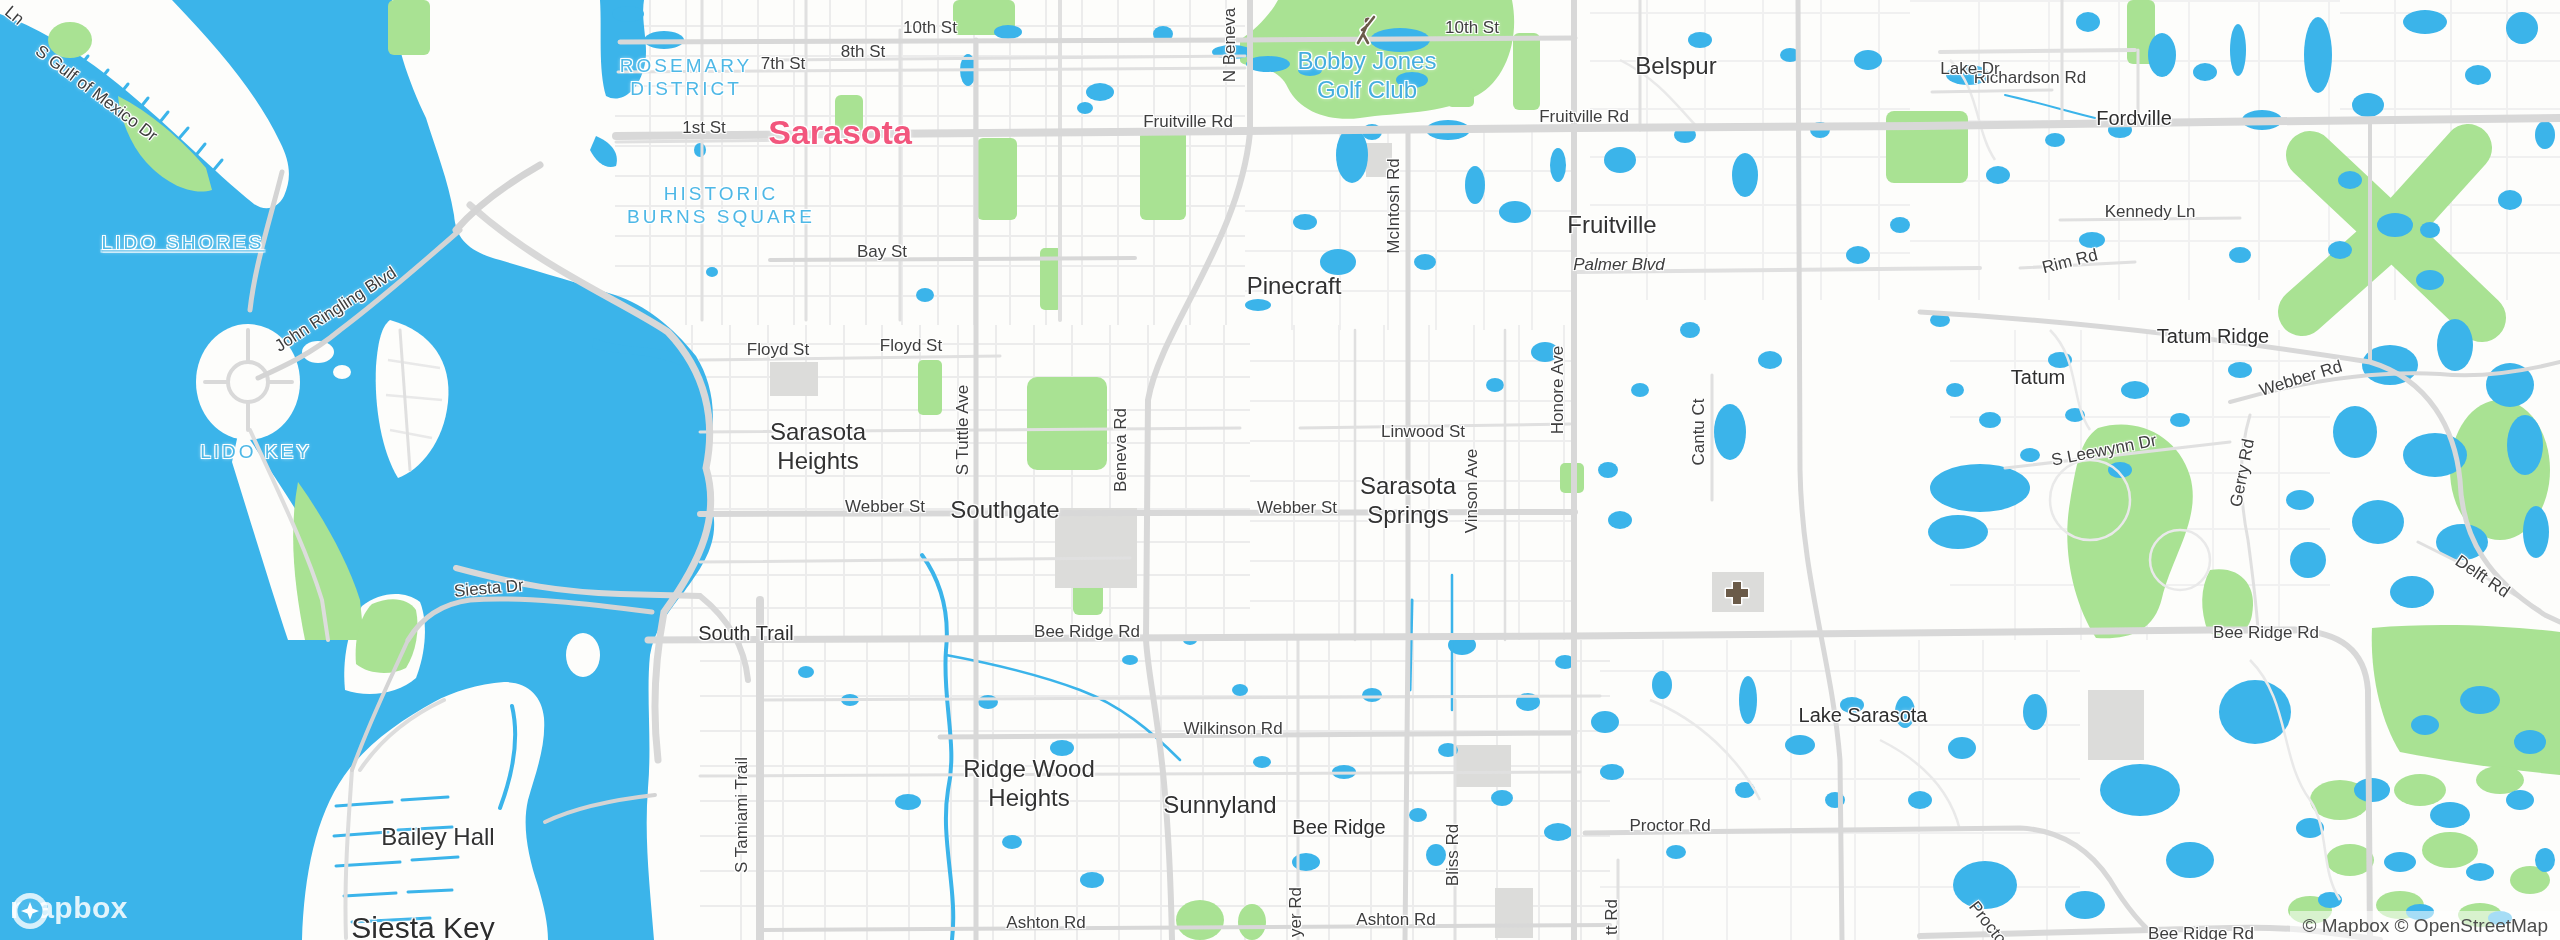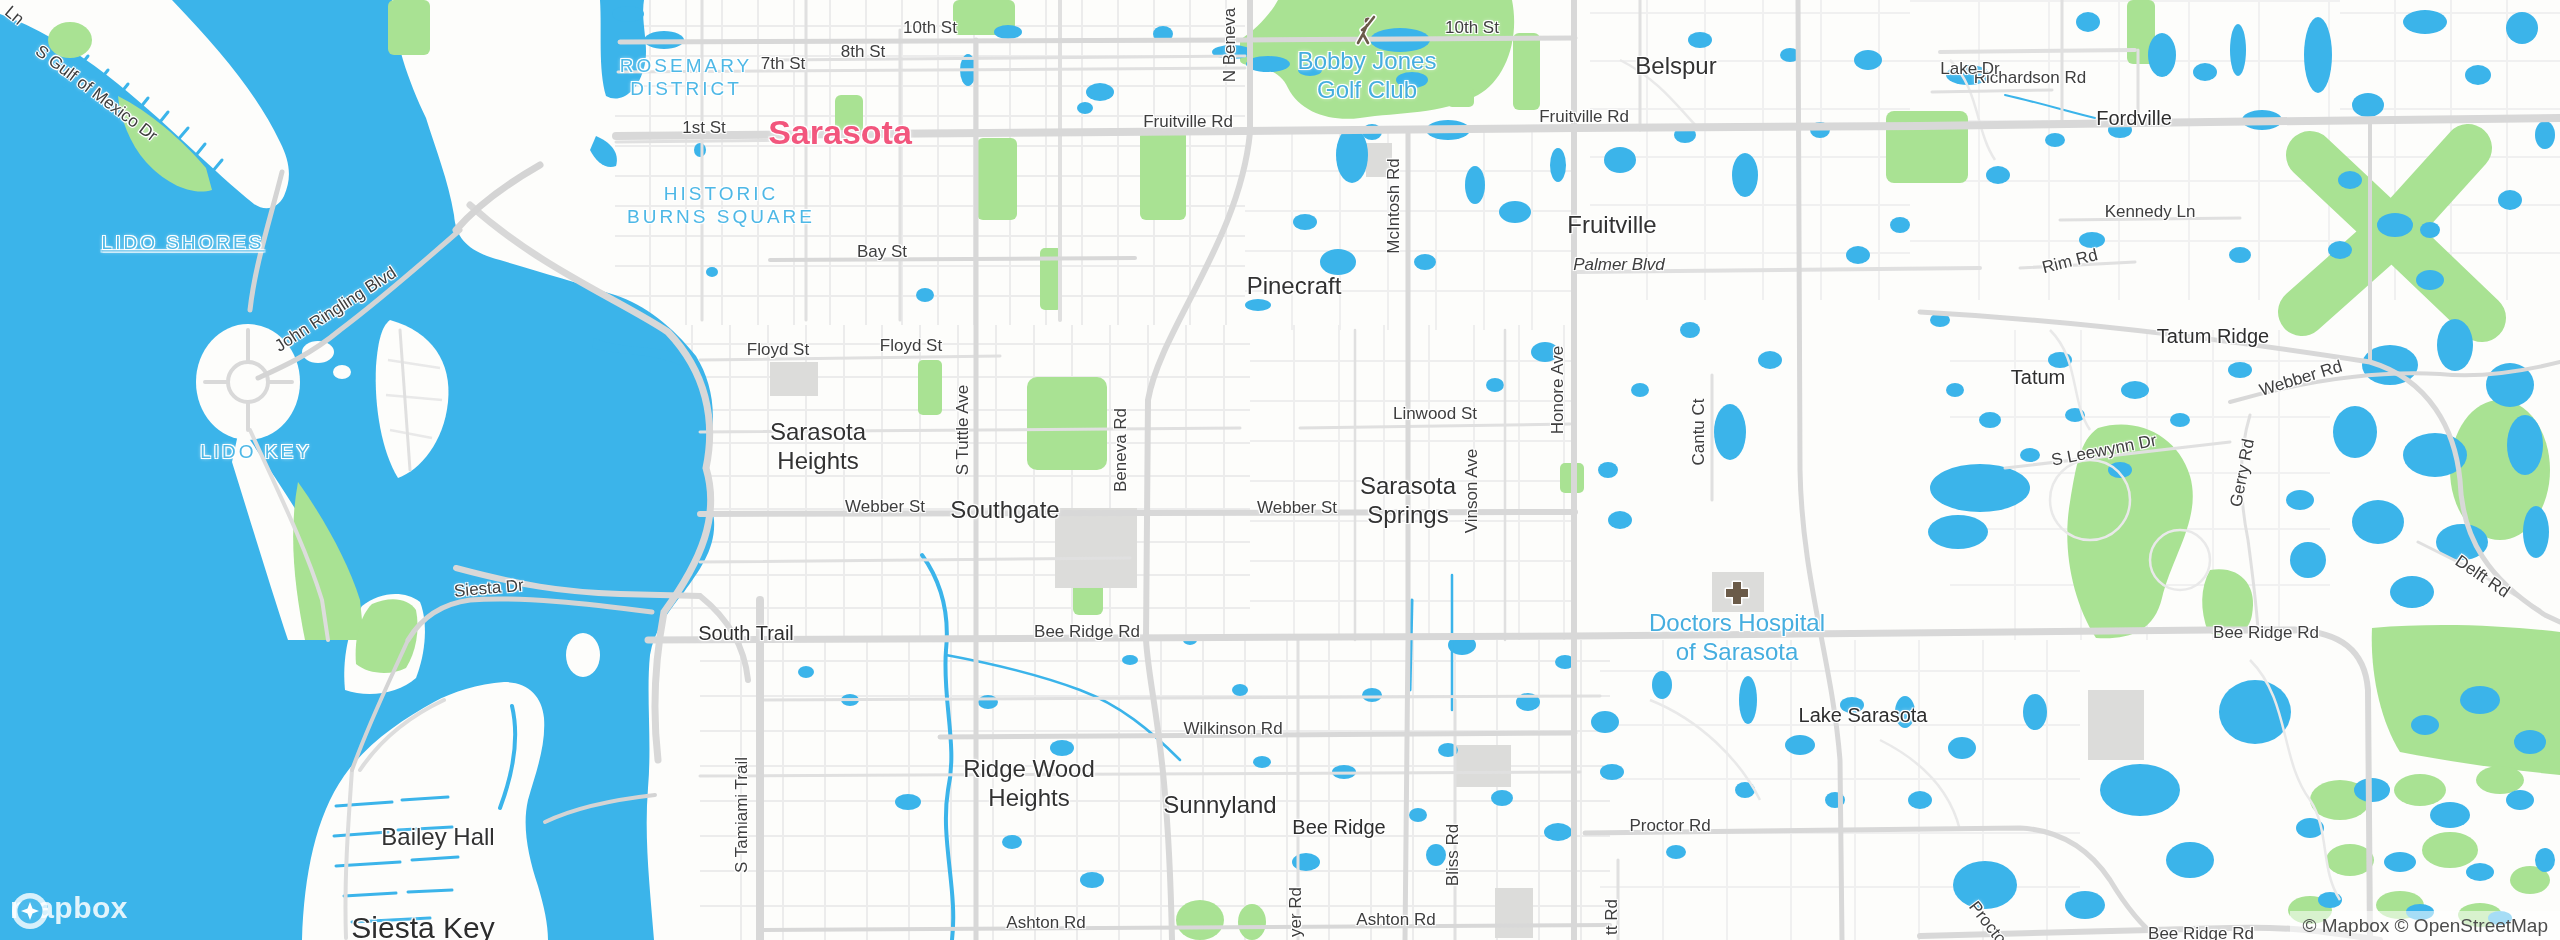--- a/index.html
+++ b/index.html
@@ -374,21 +374,21 @@
       <div class="lbl road" style="left: 783px; top: 64px; transform: translate(-50%, -50%) rotate(0deg);">7th St</div>
       <div class="lbl road" style="left: 704px; top: 128px; transform: translate(-50%, -50%) rotate(0deg);">1st St</div>
       <div class="lbl road" style="left: 1188px; top: 122px; transform: translate(-50%, -50%) rotate(0deg);">Fruitville Rd</div>
       <div class="lbl road" style="left: 1472px; top: 28px; transform: translate(-50%, -50%) rotate(0deg);">10th St</div>
       <div class="lbl road" style="left: 1584px; top: 117px; transform: translate(-50%, -50%) rotate(0deg);">Fruitville Rd</div>
       <div class="lbl road" style="left: 882px; top: 252px; transform: translate(-50%, -50%) rotate(0deg);">Bay St</div>
       <div class="lbl road" style="left: 778px; top: 350px; transform: translate(-50%, -50%) rotate(0deg);">Floyd St</div>
       <div class="lbl road" style="left: 911px; top: 346px; transform: translate(-50%, -50%) rotate(0deg);">Floyd St</div>
       <div class="lbl road" style="left: 885px; top: 507px; transform: translate(-50%, -50%) rotate(0deg);">Webber St</div>
       <div class="lbl road" style="left: 1297px; top: 508px; transform: translate(-50%, -50%) rotate(0deg);">Webber St</div>
-      <div class="lbl road" style="left: 1423px; top: 414px; transform: translate(-50%, -50%) rotate(0deg); margin-left: 12px;">Linwood St</div>
+      <div class="lbl road" style="left: 1423px; top: 432px; transform: translate(-50%, -50%) rotate(0deg);">Linwood St</div>
       <div class="lbl road" style="left: 1087px; top: 632px; transform: translate(-50%, -50%) rotate(0deg);">Bee Ridge Rd</div>
       <div class="lbl road" style="left: 1233px; top: 729px; transform: translate(-50%, -50%) rotate(0deg);">Wilkinson Rd</div>
       <div class="lbl road" style="left: 1046px; top: 923px; transform: translate(-50%, -50%) rotate(0deg);">Ashton Rd</div>
       <div class="lbl road" style="left: 1396px; top: 920px; transform: translate(-50%, -50%) rotate(0deg);">Ashton Rd</div>
       <div class="lbl road" style="left: 1670px; top: 826px; transform: translate(-50%, -50%) rotate(0deg);">Proctor Rd</div>
       <div class="lbl road" style="left: 489px; top: 589px; transform: translate(-50%, -50%) rotate(-5deg);">Siesta Dr</div>
       <div class="lbl road" style="left: 1619px; top: 265px; transform: translate(-50%, -50%) rotate(0deg); font-style: italic;">Palmer Blvd</div>
       <div class="lbl road" style="left: 2150px; top: 212px; transform: translate(-50%, -50%) rotate(0deg);">Kennedy Ln</div>
       <div class="lbl road" style="left: 2030px; top: 42px; transform: translate(-50%, -50%) rotate(0deg); margin-top: 36px;">Richardson Rd</div>
       <div class="lbl road" style="left: 1970px; top: 69px; transform: translate(-50%, -50%) rotate(0deg); text-align: right;">Lake Dr</div>
@@ -413,22 +413,20 @@
       <div class="lbl road" style="left: 1612px; top: 917px; transform: translate(-50%, -50%) rotate(-90deg);">tt Rd</div>
       <div class="lbl city" style="left: 840px; top: 133px; transform: translate(-50%, -50%) rotate(0deg);">Sarasota</div>
       <div class="lbl area" style="left: 686px; top: 77px; transform: translate(-50%, -50%) rotate(0deg);">ROSEMARY
 DISTRICT</div>
       <div class="lbl area" style="left: 721px; top: 205px; transform: translate(-50%, -50%) rotate(0deg);">HISTORIC
 BURNS SQUARE</div>
       <div class="lbl area" style="left: 183px; top: 243px; transform: translate(-50%, -50%) rotate(0deg); text-decoration: underline;">LIDO SHORES</div>
       <div class="lbl area" style="left: 256px; top: 452px; transform: translate(-50%, -50%) rotate(0deg);">LIDO KEY</div>
       <div class="lbl poi" style="left: 1367px; top: 75px; transform: translate(-50%, -50%) rotate(0deg);">Bobby Jones
 Golf Club</div>
-      <div class="lbl poi" style="left: 1737px; top: 637px; transform: translate(-50%, -50%) rotate(0deg);">Doctors Hospital
-of Sarasota</div>
       <div class="lbl town" style="left: 1294px; top: 286px; transform: translate(-50%, -50%) rotate(0deg);">Pinecraft</div>
       <div class="lbl town" style="left: 818px; top: 446px; transform: translate(-50%, -50%) rotate(0deg);">Sarasota
 Heights</div>
       <div class="lbl town" style="left: 1005px; top: 510px; transform: translate(-50%, -50%) rotate(0deg);">Southgate</div>
       <div class="lbl town" style="left: 1408px; top: 500px; transform: translate(-50%, -50%) rotate(0deg);">Sarasota
 Springs</div>
       <div class="lbl town" style="left: 1612px; top: 225px; transform: translate(-50%, -50%) rotate(0deg);">Fruitville</div>
       <div class="lbl town" style="left: 1655px; top: 66px; transform: translate(-50%, -50%) rotate(0deg); margin-left: 21px;">Belspur</div>
       <div class="lbl big" style="left: 2134px; top: 118px; transform: translate(-50%, -50%) rotate(0deg);">Fordville</div>
       <div class="lbl big" style="left: 2213px; top: 336px; transform: translate(-50%, -50%) rotate(0deg);">Tatum Ridge</div>

